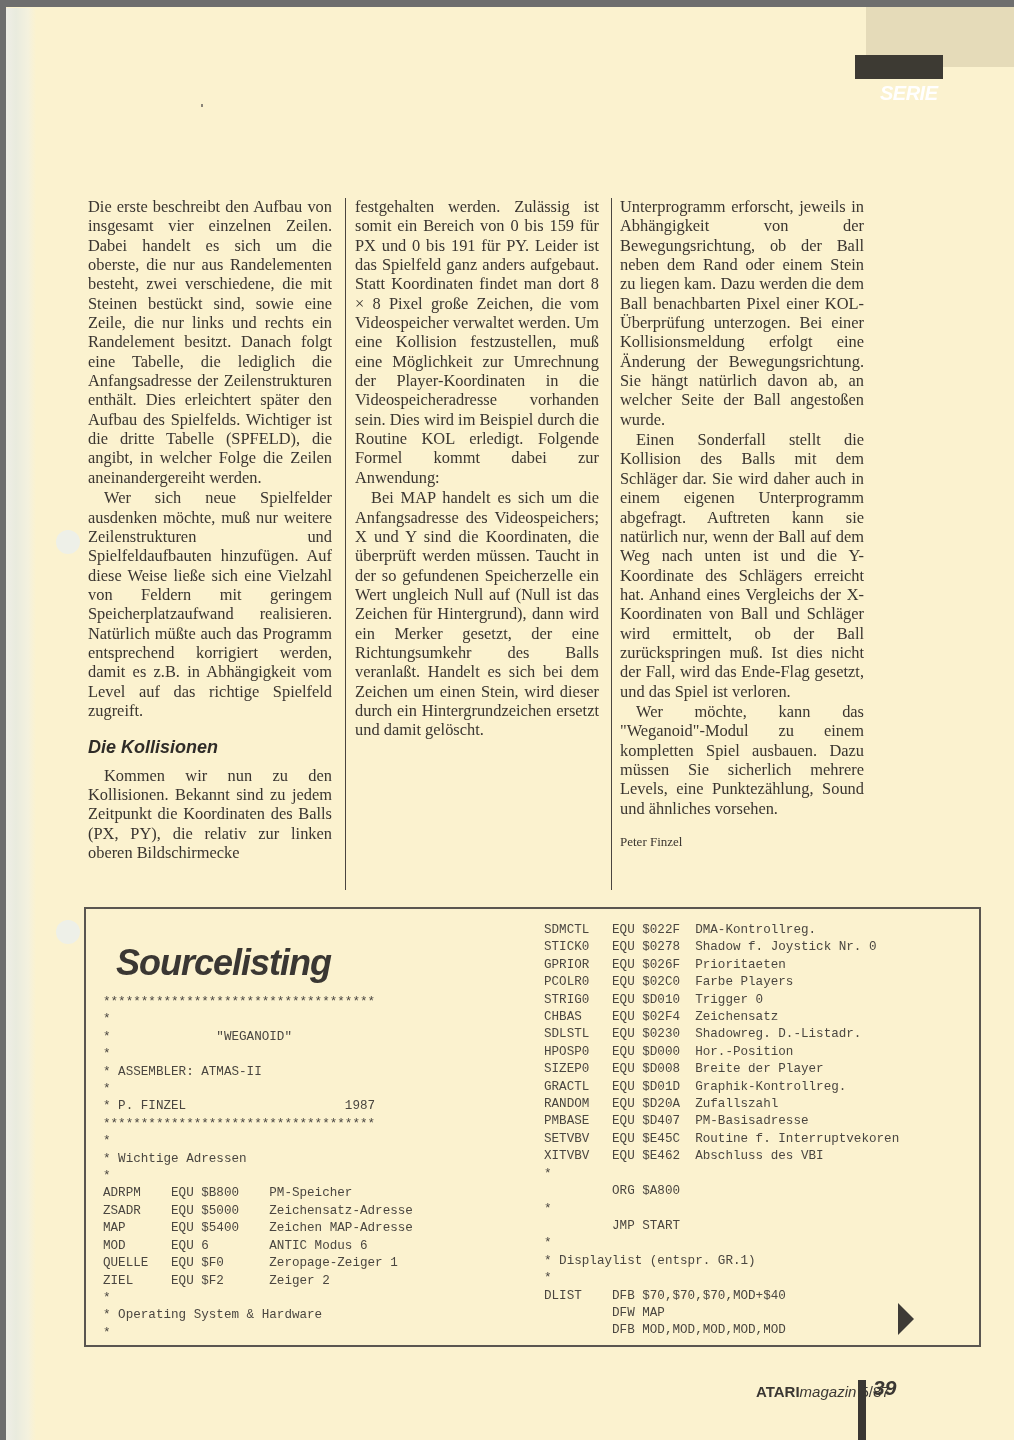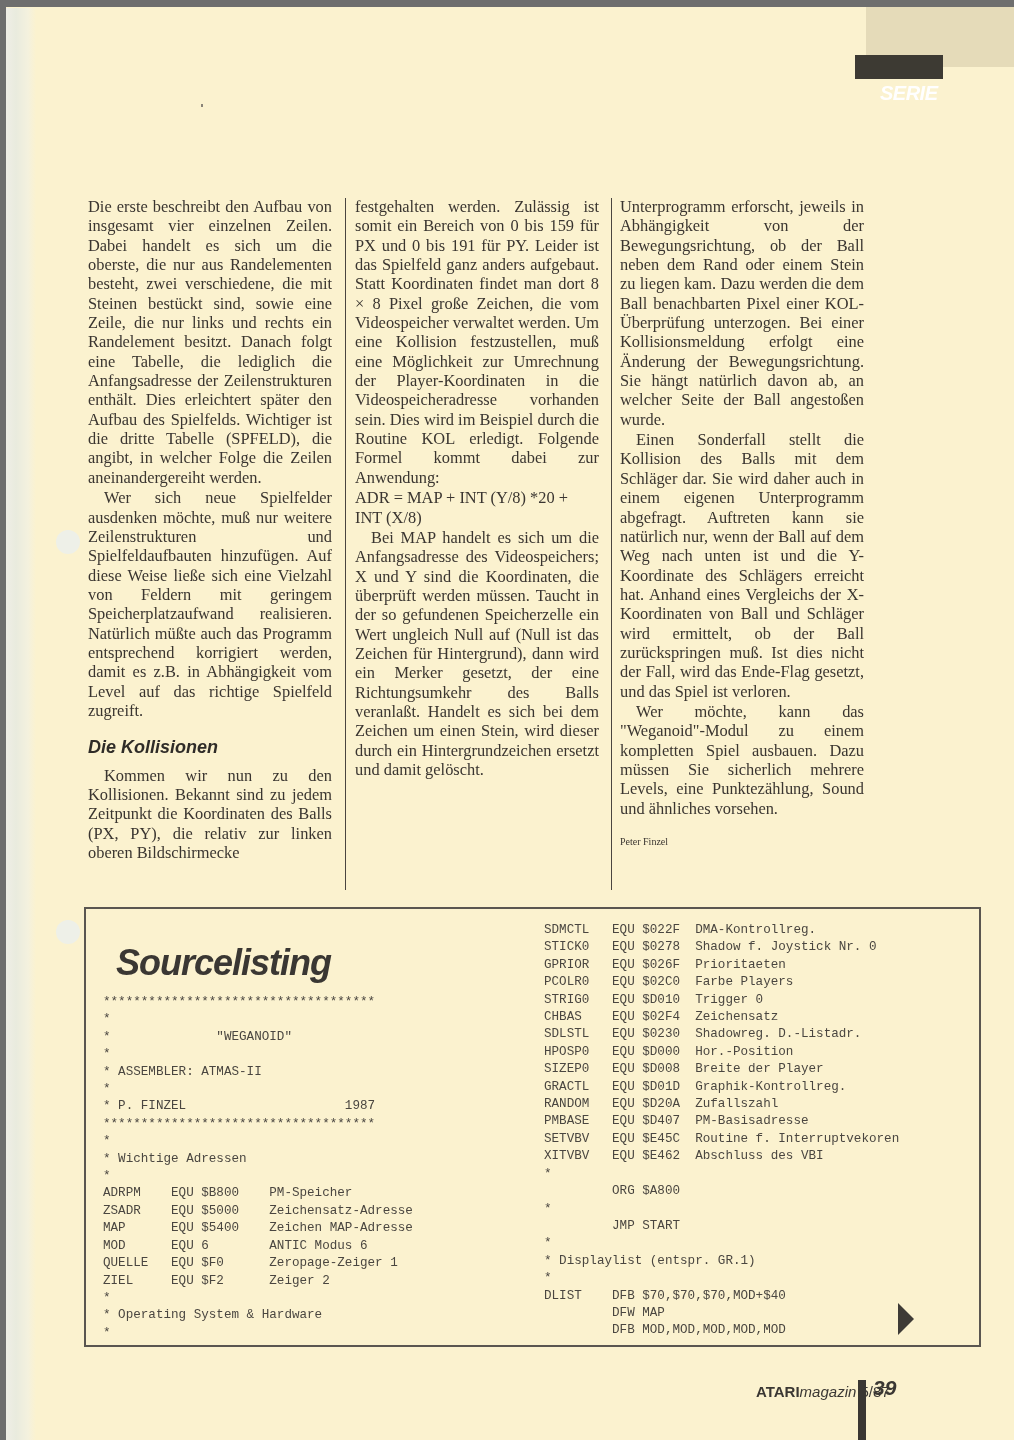--- a/index.html
+++ b/index.html
@@ -36,21 +36,21 @@
   .col .indent { text-indent:16px; }
   .col1 { left:88px; }
   .col2 { left:355px; }
   .col3 { left:620px; }
   .col-rule { position:absolute; width:1px; background:#4a4540; }
   .subhead {
     font-family:"Liberation Sans", sans-serif; font-weight:bold; font-style:italic;
     font-size:18px; color:#2f2c28; margin:18px 0 8px 0 !important; text-align:left;
   }
   .formula { text-align:left; }
-  .author { font-size:10px; margin-top:14px !important; }
+  .author { font-size:13px; margin-top:14px !important; }
 
   .listing-box {
     position:absolute; left:84px; top:907px; width:897px; height:440px;
     border:2px solid #5a5650; box-sizing:border-box;
   }
   .listing-title {
     position:absolute; left:116px; top:942px;
     font-family:"Liberation Sans", sans-serif; font-weight:bold; font-style:italic;
     font-size:36px; color:#3a3733; letter-spacing:-1px;
   }
@@ -95,21 +95,20 @@
 <div class="col col1">
   <p>Die erste beschreibt den Aufbau von insgesamt vier einzelnen Zeilen. Dabei handelt es sich um die oberste, die nur aus Randelementen besteht, zwei verschiedene, die mit Steinen bestückt sind, sowie eine Zeile, die nur links und rechts ein Randelement besitzt. Danach folgt eine Tabelle, die lediglich die Anfangsadresse der Zeilenstrukturen enthält. Dies erleichtert später den Aufbau des Spielfelds. Wichtiger ist die dritte Tabelle (SPFELD), die angibt, in welcher Folge die Zeilen aneinandergereiht werden.</p>
   <p class="indent">Wer sich neue Spielfelder ausdenken möchte, muß nur weitere Zeilenstrukturen und Spielfeldaufbauten hinzufügen. Auf diese Weise ließe sich eine Vielzahl von Feldern mit geringem Speicherplatzaufwand realisieren. Natürlich müßte auch das Programm entsprechend korrigiert werden, damit es z.B. in Abhängigkeit vom Level auf das richtige Spielfeld zugreift.</p>
   <p class="subhead">Die Kollisionen</p>
   <p class="indent">Kommen wir nun zu den Kollisionen. Bekannt sind zu jedem Zeitpunkt die Koordinaten des Balls (PX, PY), die relativ zur linken oberen Bildschirmecke</p>
 </div>
 <div class="col-rule" style="left:345px;top:198px;height:692px;"></div>
 
 <div class="col col2">
   <p>festgehalten werden. Zulässig ist somit ein Bereich von 0 bis 159 für PX und 0 bis 191 für PY. Leider ist das Spielfeld ganz anders aufgebaut. Statt Koordinaten findet man dort 8 × 8 Pixel große Zeichen, die vom Videospeicher verwaltet werden. Um eine Kollision festzustellen, muß eine Möglichkeit zur Umrechnung der Player-Koordinaten in die Videospeicheradresse vorhanden sein. Dies wird im Beispiel durch die Routine KOL erledigt. Folgende Formel kommt dabei zur Anwendung:</p>
-  <p class="formula">ADR = MAP + INT (Y/8) *20 + INT (X/8)</p>
   <p class="indent">Bei MAP handelt es sich um die Anfangsadresse des Videospeichers; X und Y sind die Koordinaten, die überprüft werden müssen. Taucht in der so gefundenen Speicherzelle ein Wert ungleich Null auf (Null ist das Zeichen für Hintergrund), dann wird ein Merker gesetzt, der eine Richtungsumkehr des Balls veranlaßt. Handelt es sich bei dem Zeichen um einen Stein, wird dieser durch ein Hintergrundzeichen ersetzt und damit gelöscht.</p>
 </div>
 <div class="col-rule" style="left:611px;top:198px;height:692px;"></div>
 
 <div class="col col3">
   <p>Unterprogramm erforscht, jeweils in Abhängigkeit von der Bewegungsrichtung, ob der Ball neben dem Rand oder einem Stein zu liegen kam. Dazu werden die dem Ball benachbarten Pixel einer KOL-Überprüfung unterzogen. Bei einer Kollisionsmeldung erfolgt eine Änderung der Bewegungsrichtung. Sie hängt natürlich davon ab, an welcher Seite der Ball angestoßen wurde.</p>
   <p class="indent">Einen Sonderfall stellt die Kollision des Balls mit dem Schläger dar. Sie wird daher auch in einem eigenen Unterprogramm abgefragt. Auftreten kann sie natürlich nur, wenn der Ball auf dem Weg nach unten ist und die Y-Koordinate des Schlägers erreicht hat. Anhand eines Vergleichs der X-Koordinaten von Ball und Schläger wird ermittelt, ob der Ball zurückspringen muß. Ist dies nicht der Fall, wird das Ende-Flag gesetzt, und das Spiel ist verloren.</p>
   <p class="indent">Wer möchte, kann das "Weganoid"-Modul zu einem kompletten Spiel ausbauen. Dazu müssen Sie sicherlich mehrere Levels, eine Punktezählung, Sound und ähnliches vorsehen.</p>
   <p class="author">Peter Finzel</p>
 </div>

